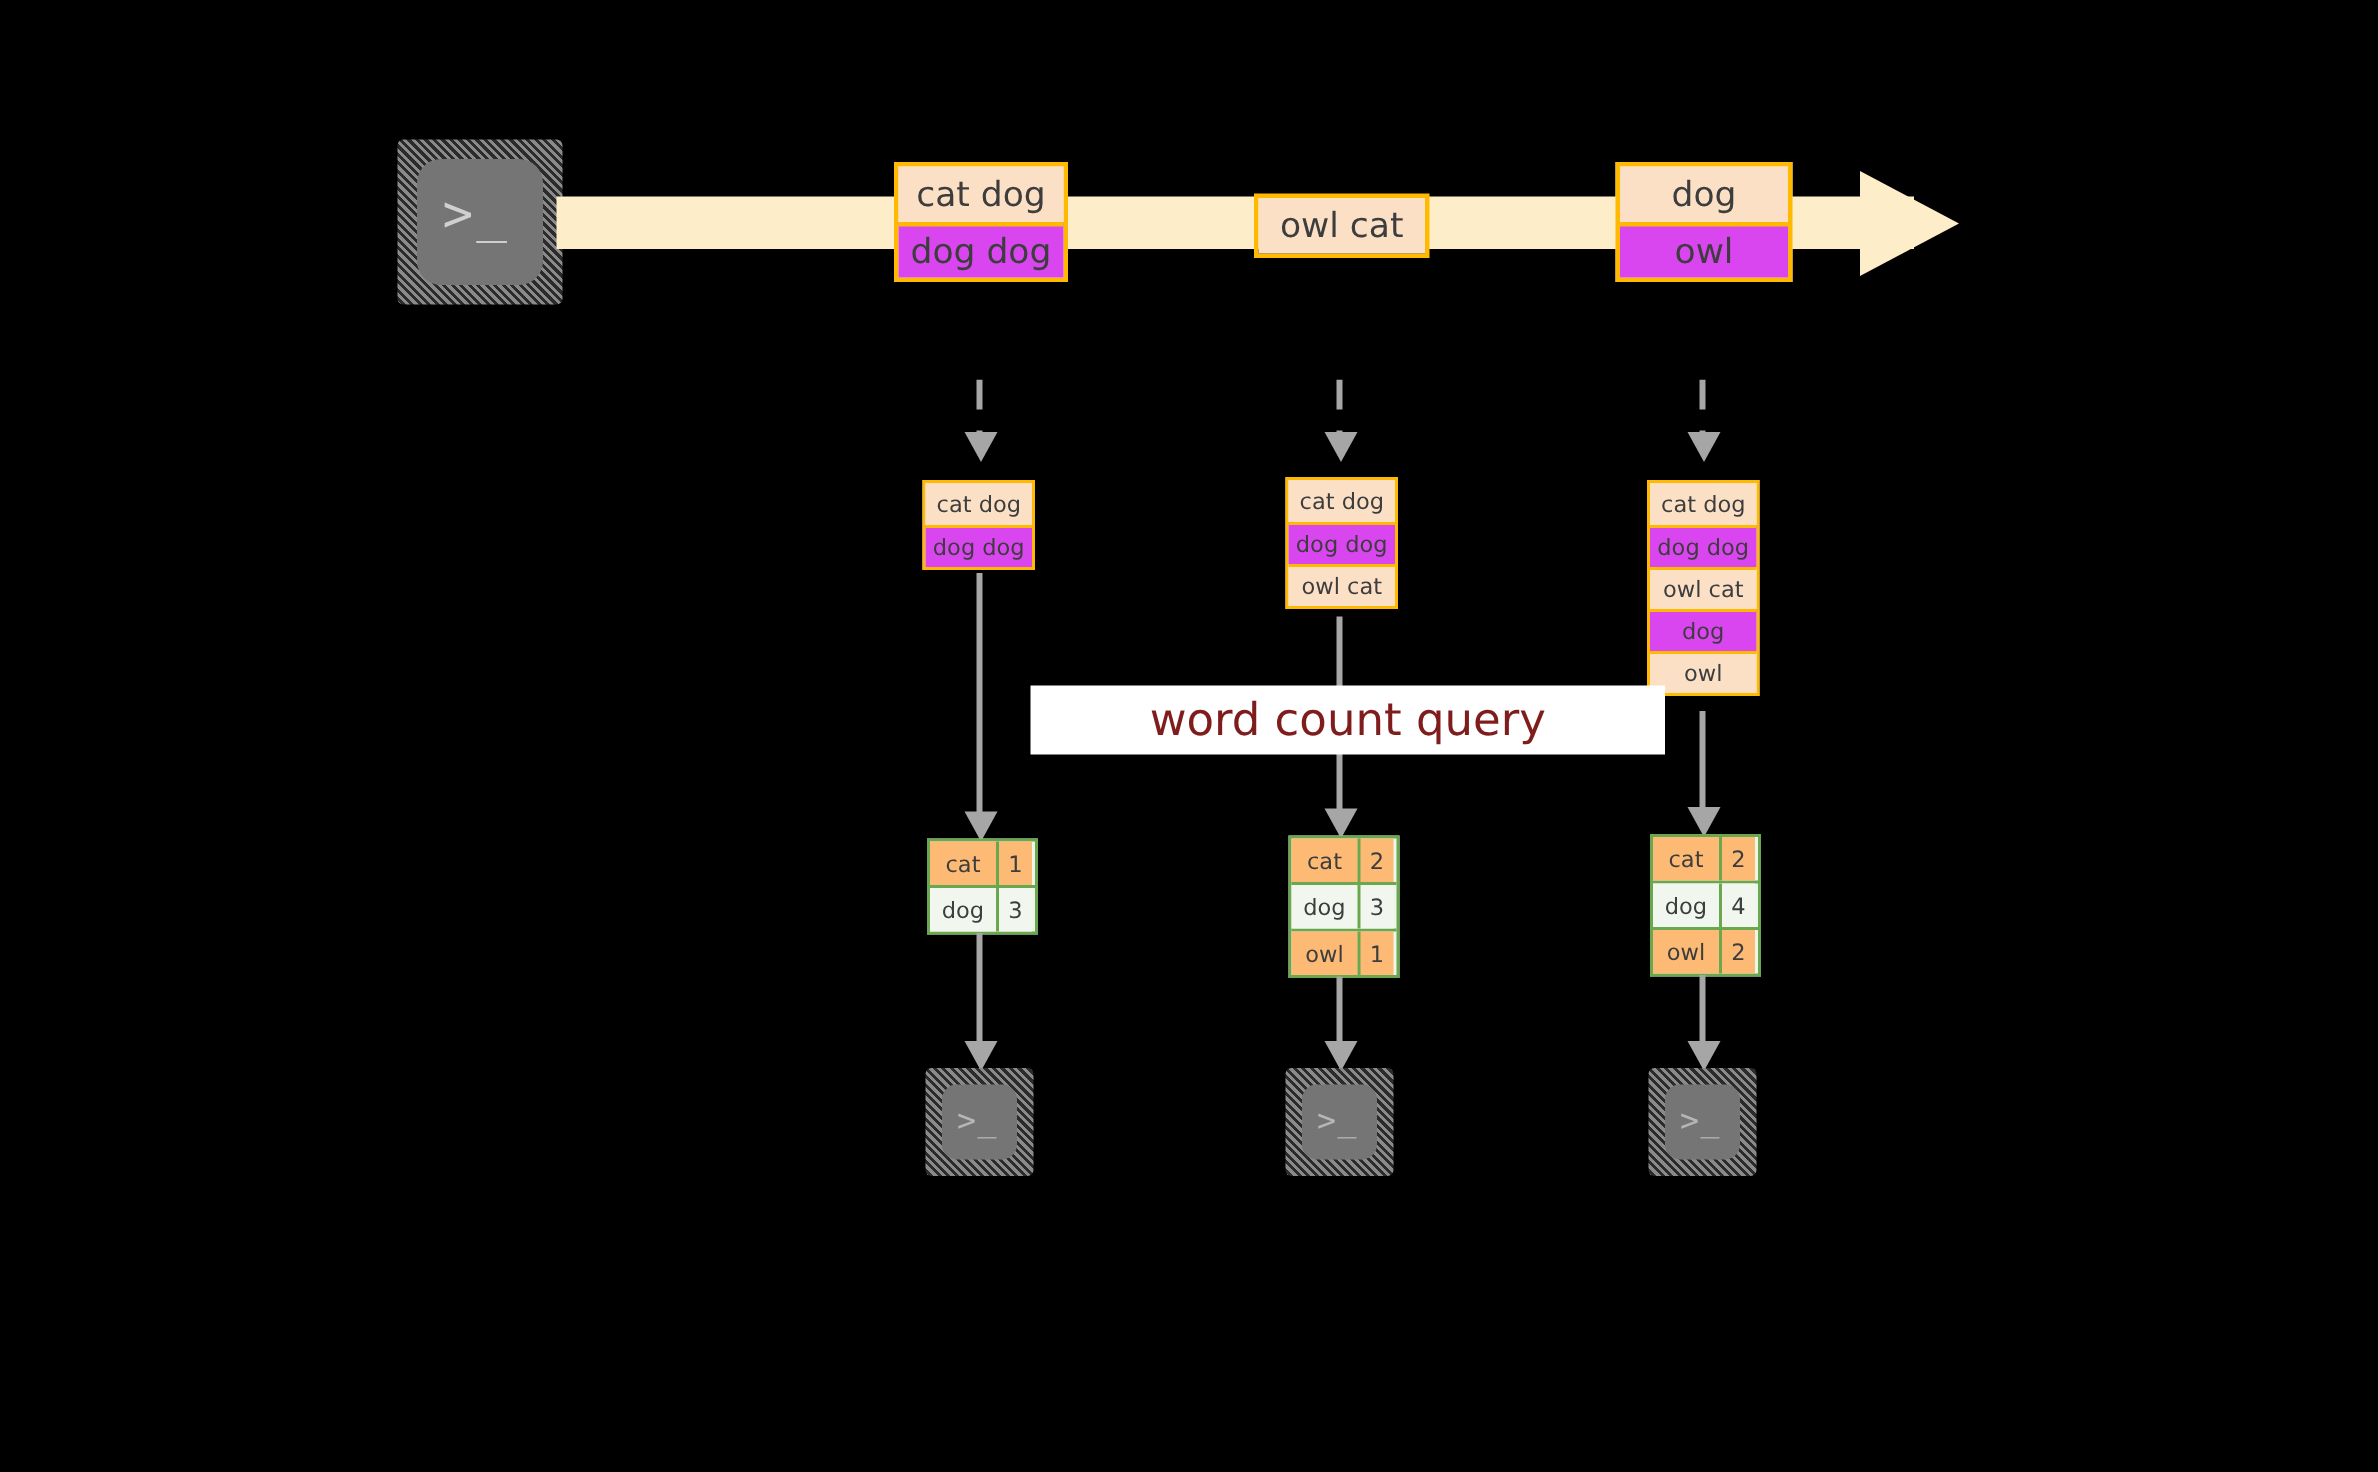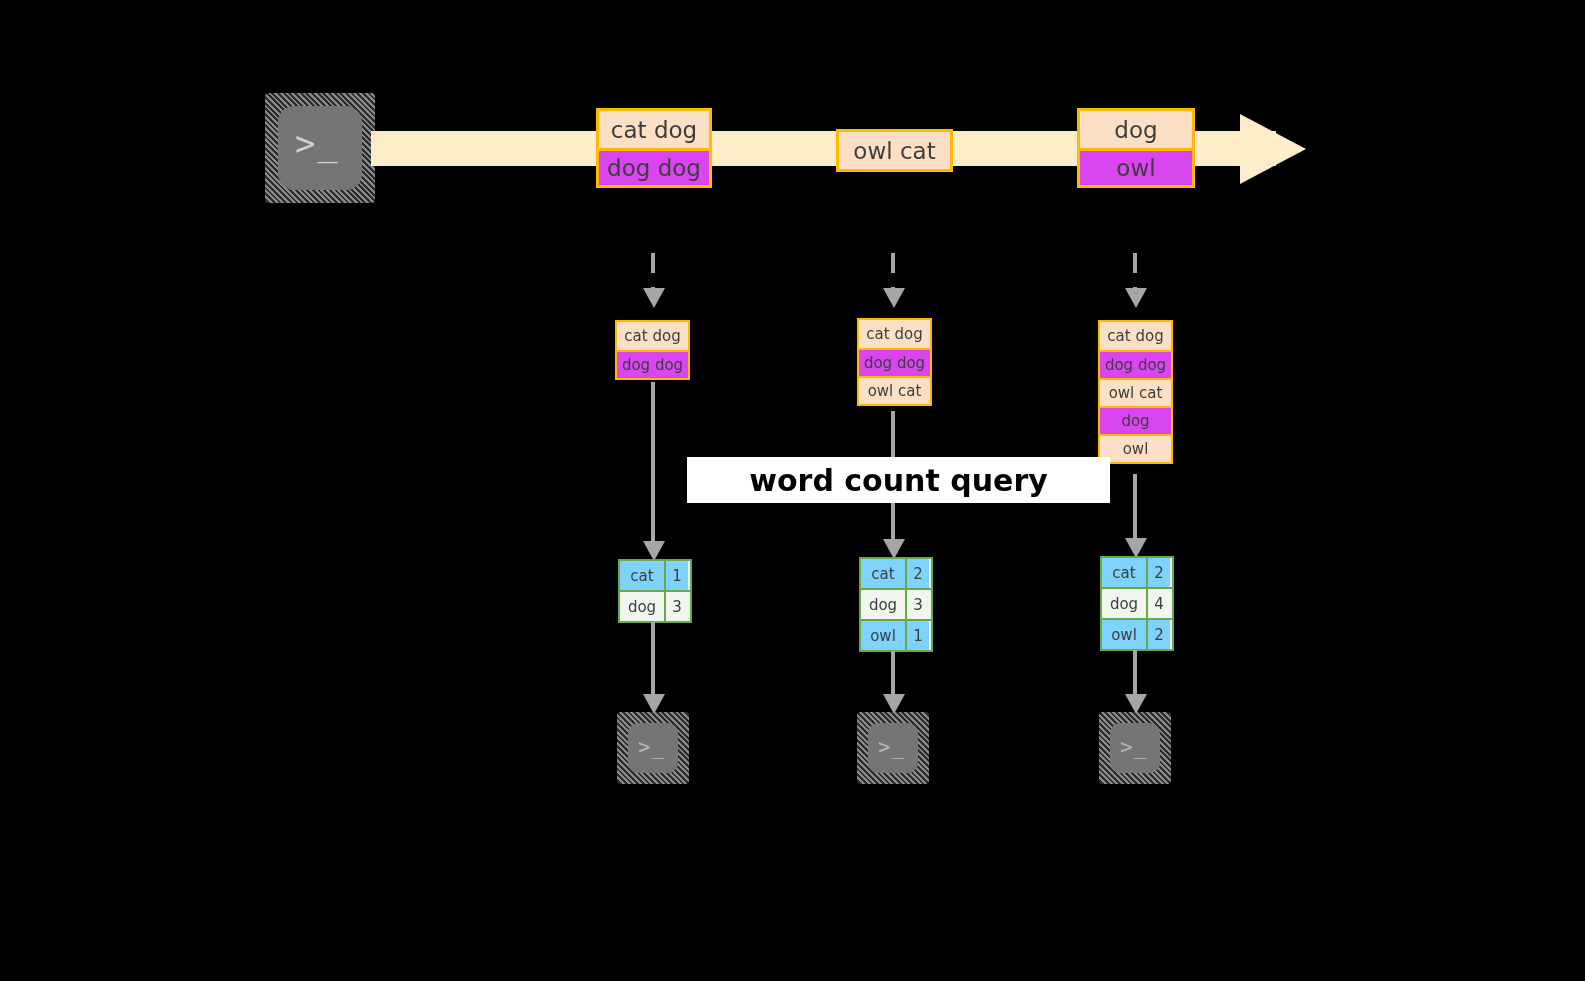--- a/index.html
+++ b/index.html
@@ -106,21 +106,21 @@
     box-sizing: border-box;
     display: flex;
     align-items: center;
     justify-content: center;
     font-size: 15px;
     color: #3d3d3d;
     white-space: nowrap;
   }
   .res .k { width: 44px; }
   .res .v { width: 24px; border-left: 2px solid #6aa84f; }
-  .res .row.dark  .k, .res .row.dark  .v { background: #7dd3fc; }
+  .res .row.dark  .k, .res .row.dark  .v { background: #fdba74; }
   .res .row.light .k, .res .row.light .v { background: #f1f6ee; }
 
   
   .gv-stem {
     position: absolute;
     width: 4px;
     background: #a6a6a6;
   }
   .gv-stem.dashed {
     background: none;
@@ -141,23 +141,22 @@
     position: absolute;
     left: 687px; top: 457px;
     width: 423px; height: 46px;
     background: #ffffff;
     display: flex;
     align-items: center;
     justify-content: center;
   }
   .query-label span {
     font-size: 30px;
-    color: #000000;
-    white-space: nowrap;
-    font-weight: bold;
+    color: #7f1d1d;
+    white-space: nowrap;
   }
 </style>
 </head>
 <body>
 
 <div id="stage">
 
   <div class="term big">
     <div class="inner">
       <div class="prompt">&gt;_</div>

